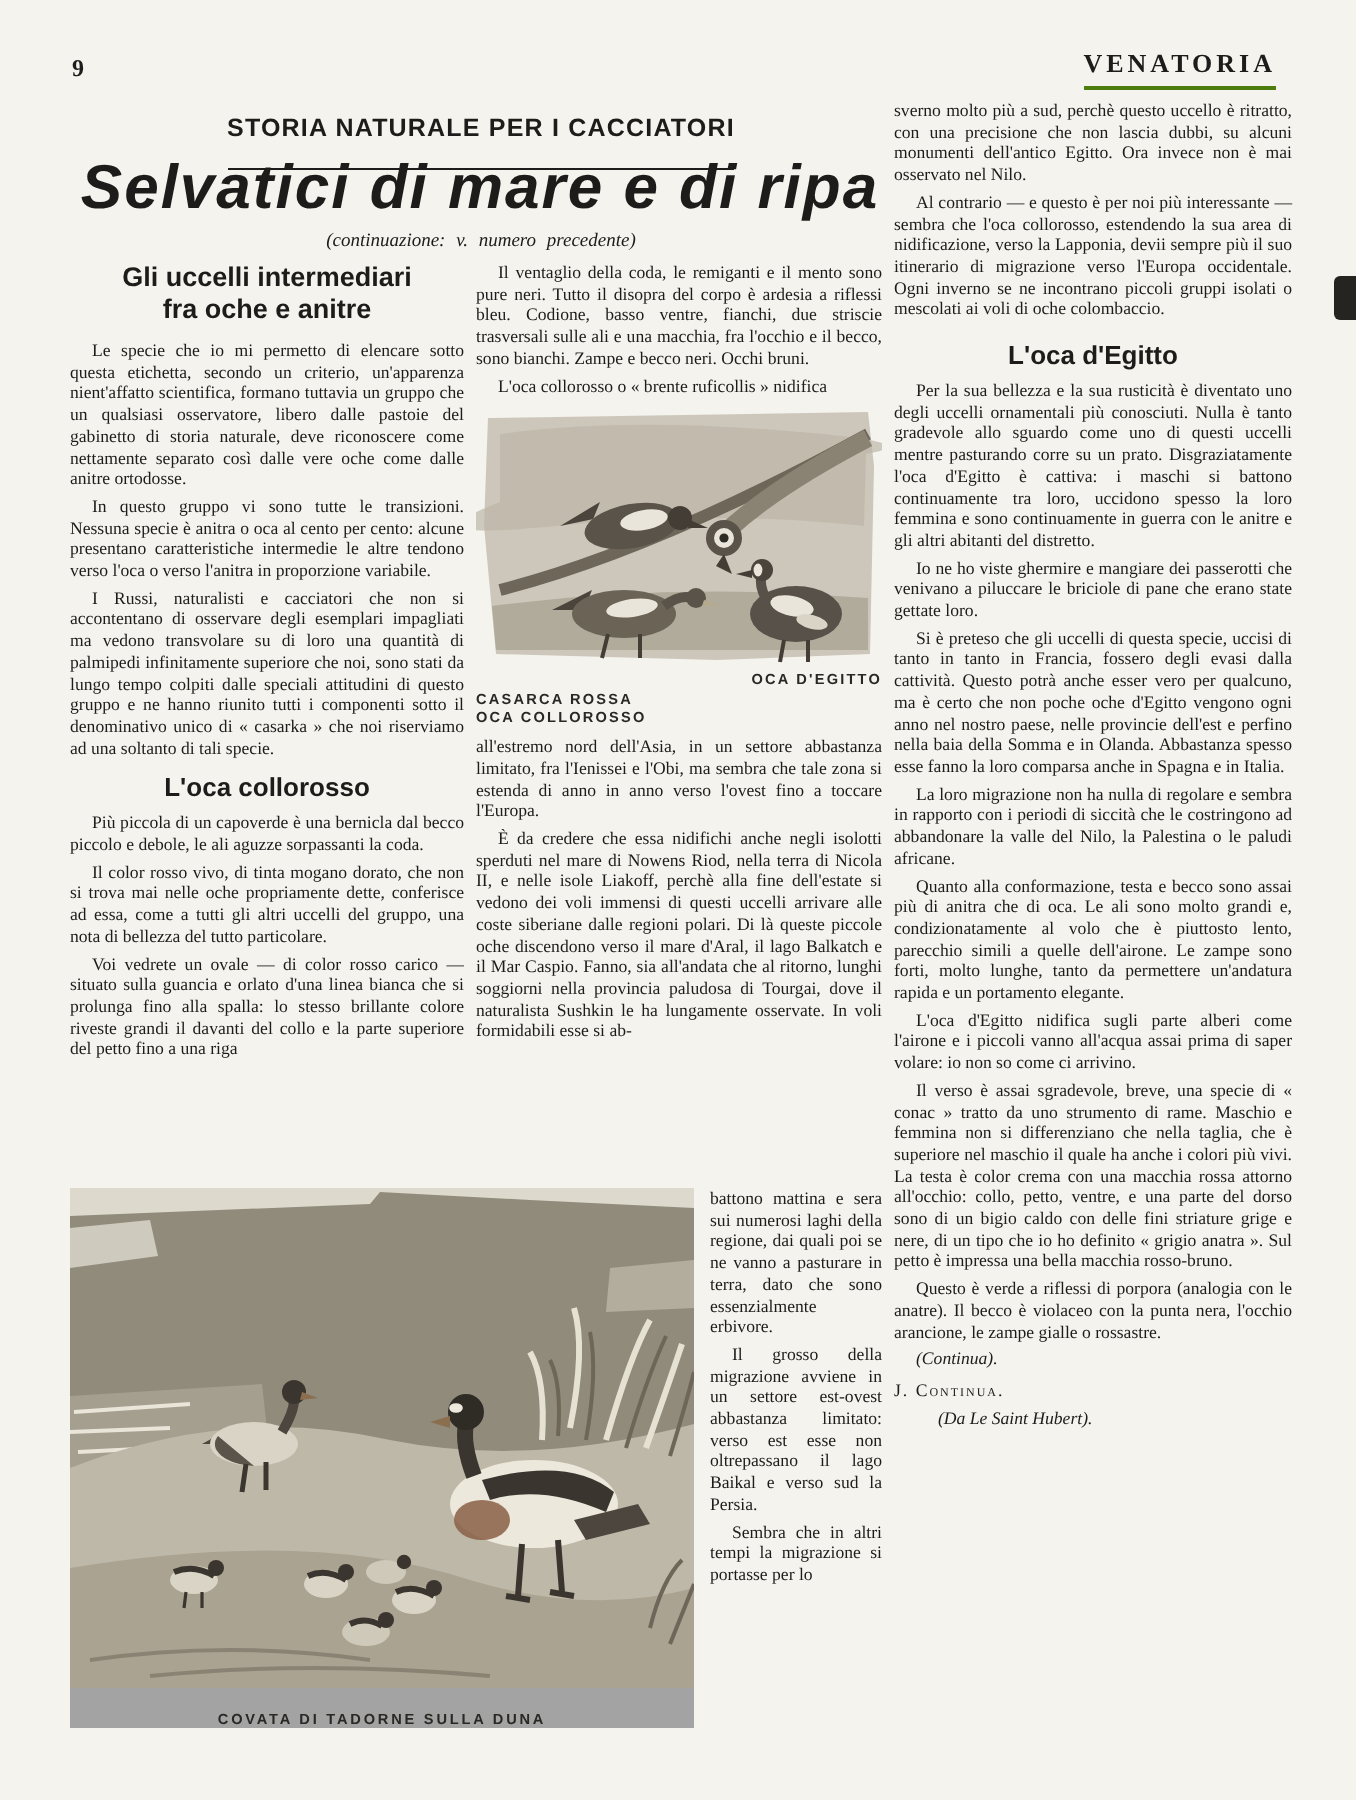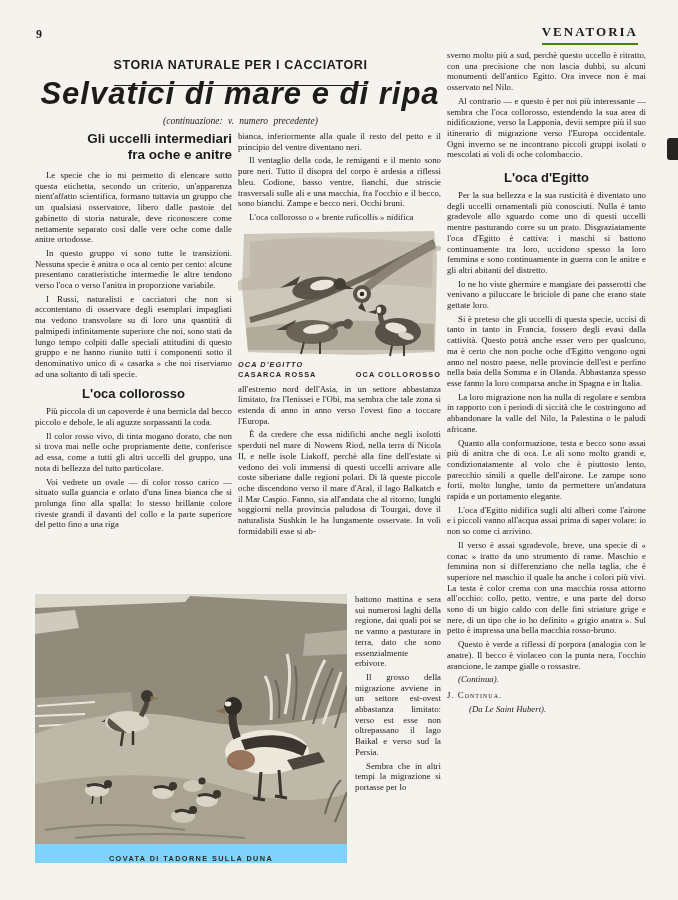--- a/index.html
+++ b/index.html
@@ -27,37 +27,37 @@
   }
   .subtitle{text-align:center;font-style:italic;font-size:9.5px;word-spacing:3px;}
   .col{z-index:1;}
   .col p{
     margin:0 0 3px;text-align:justify;font-size:8.8px;line-height:10.7px;
     hyphens:auto;-webkit-hyphens:auto;
   }
   .col p.indent{text-indent:11px;}
   .sechead{
     font-family:"Liberation Sans", sans-serif;font-weight:bold;
-    font-size:13.5px;line-height:16px;text-align:right;margin:0 0 7px;
+    font-size:13.5px;line-height:16px;text-align:center;margin:0 0 7px;
   }
   .subhead{
     font-family:"Liberation Sans", sans-serif;font-weight:bold;
     font-size:13px;text-align:center;margin:7px 0 5px;
   }
   .figure1{margin:5px 0 5px;}
   .figure1 svg{display:block;}
   .figcap{
     font-family:"Liberation Sans", sans-serif;font-weight:bold;
     font-size:7.3px;letter-spacing:1.1px;color:#2a2825;
   }
   .figure1-caps{margin:2px 0 4px;}
-  .figure1-caps .cap-top{text-align:left;font-style:italic;}
-  .figure1-caps .cap-row{display:flex;justify-content:space-between;margin-top:1px;}
+  .figure1-caps .cap-top{text-align:right;}
+  .figure1-caps .cap-row{display:flex;justify-content:space-between;margin-top:1px;flex-direction:column;}
   .figure2{
-    z-index:2;background:#7dd3fc;
+    z-index:2;background:#a3a3a3;
   }
   .figure2 .figcap{text-align:center;margin-top:6px;letter-spacing:1.4px;}
   .continua{font-style:italic;text-indent:11px;}
   .signature{
     text-align:right;font-variant:small-caps;letter-spacing:1px;
     font-size:10px;margin:5px 2px 3px 0 !important;
   }
   .source{font-style:italic;text-indent:22px;font-size:9.2px;}
   .scan-mark{
     width:11px;height:22px;background:#262420;border-radius:3px 0 0 3px;
@@ -83,21 +83,20 @@
   <p class="indent">Le specie che io mi permetto di elencare sotto questa etichetta, secondo un criterio, un'apparenza nient'affatto scientifica, formano tuttavia un gruppo che un qualsiasi osservatore, libero dalle pastoie del gabinetto di storia naturale, deve riconoscere come nettamente separato così dalle vere oche come dalle anitre ortodosse.</p>
   <p class="indent">In questo gruppo vi sono tutte le transizioni. Nessuna specie è anitra o oca al cento per cento: alcune presentano caratteristiche intermedie le altre tendono verso l'oca o verso l'anitra in proporzione variabile.</p>
   <p class="indent">I Russi, naturalisti e cacciatori che non si accontentano di osservare degli esemplari impagliati ma vedono transvolare su di loro una quantità di palmipedi infinitamente superiore che noi, sono stati da lungo tempo colpiti dalle speciali attitudini di questo gruppo e ne hanno riunito tutti i componenti sotto il denominativo unico di « casarka » che noi riserviamo ad una soltanto di tali specie.</p>
   <div class="subhead">L'oca collorosso</div>
   <p class="indent">Più piccola di un capoverde è una bernicla dal becco piccolo e debole, le ali aguzze sorpassanti la coda.</p>
   <p class="indent">Il color rosso vivo, di tinta mogano dorato, che non si trova mai nelle oche propriamente dette, conferisce ad essa, come a tutti gli altri uccelli del gruppo, una nota di bellezza del tutto particolare.</p>
   <p class="indent">Voi vedrete un ovale — di color rosso carico — situato sulla guancia e orlato d'una linea bianca che si prolunga fino alla spalla: lo stesso brillante colore riveste grandi il davanti del collo e la parte superiore del petto fino a una riga</p>
 </div>
 
 <div class="abs col" style="left:238px;top:131px;width:203px;height:462px;overflow:hidden;">
-  <p>bianca, inferiormente alla quale il resto del petto e il principio del ventre diventano neri.</p>
   <p class="indent">Il ventaglio della coda, le remiganti e il mento sono pure neri. Tutto il disopra del corpo è ardesia a riflessi bleu. Codione, basso ventre, fianchi, due striscie trasversali sulle ali e una macchia, fra l'occhio e il becco, sono bianchi. Zampe e becco neri. Occhi bruni.</p>
   <p class="indent">L'oca collorosso o « brente ruficollis » nidifica</p>
 
   <div class="figure1">
     <svg width="203" height="130" viewBox="0 0 203 130">
       <path d="M6,6 L196,3 L199,30 L197,124 L120,127 L10,124 L4,60 Z" fill="#ccc7ba"></path>
       <path d="M12,14 Q70,6 150,12 T195,24 L194,60 Q120,52 40,60 T12,48 Z" fill="#bdb7a8" opacity="0.7"></path>
       <path d="M8,100 Q100,88 196,96 L196,122 L10,122 Z" fill="#aaa494" opacity="0.8"></path>
 
       <path d="M12,92 Q90,72 196,14" stroke="#6e6759" stroke-width="6" fill="none"></path>
@@ -223,21 +222,21 @@
 
 <div class="abs col" style="left:447px;top:50px;width:199px;">
   <p>sverno molto più a sud, perchè questo uccello è ritratto, con una precisione che non lascia dubbi, su alcuni monumenti dell'antico Egitto. Ora invece non è mai osservato nel Nilo.</p>
   <p class="indent">Al contrario — e questo è per noi più interessante — sembra che l'oca collorosso, estendendo la sua area di nidificazione, verso la Lapponia, devii sempre più il suo itinerario di migrazione verso l'Europa occidentale. Ogni inverno se ne incontrano piccoli gruppi isolati o mescolati ai voli di oche colombaccio.</p>
   <div class="subhead" style="margin-top:10px;">L'oca d'Egitto</div>
   <p class="indent">Per la sua bellezza e la sua rusticità è diventato uno degli uccelli ornamentali più conosciuti. Nulla è tanto gradevole allo sguardo come uno di questi uccelli mentre pasturando corre su un prato. Disgraziatamente l'oca d'Egitto è cattiva: i maschi si battono continuamente tra loro, uccidono spesso la loro femmina e sono continuamente in guerra con le anitre e gli altri abitanti del distretto.</p>
   <p class="indent">Io ne ho viste ghermire e mangiare dei passerotti che venivano a piluccare le briciole di pane che erano state gettate loro.</p>
   <p class="indent">Si è preteso che gli uccelli di questa specie, uccisi di tanto in tanto in Francia, fossero degli evasi dalla cattività. Questo potrà anche esser vero per qualcuno, ma è certo che non poche oche d'Egitto vengono ogni anno nel nostro paese, nelle provincie dell'est e perfino nella baia della Somma e in Olanda. Abbastanza spesso esse fanno la loro comparsa anche in Spagna e in Italia.</p>
   <p class="indent">La loro migrazione non ha nulla di regolare e sembra in rapporto con i periodi di siccità che le costringono ad abbandonare la valle del Nilo, la Palestina o le paludi africane.</p>
   <p class="indent">Quanto alla conformazione, testa e becco sono assai più di anitra che di oca. Le ali sono molto grandi e, condizionatamente al volo che è piuttosto lento, parecchio simili a quelle dell'airone. Le zampe sono forti, molto lunghe, tanto da permettere un'andatura rapida e un portamento elegante.</p>
-  <p class="indent">L'oca d'Egitto nidifica sugli alti alberi come l'airone e i piccoli vanno all'acqua assai prima di saper volare: io non so come ci arrivino.</p>
+  <p class="indent">L'oca d'Egitto nidifica sugli parte alberi come l'airone e i piccoli vanno all'acqua assai prima di saper volare: io non so come ci arrivino.</p>
   <p class="indent">Il verso è assai sgradevole, breve, una specie di « conac » tratto da uno strumento di rame. Maschio e femmina non si differenziano che nella taglia, che è superiore nel maschio il quale ha anche i colori più vivi. La testa è color crema con una macchia rossa attorno all'occhio: collo, petto, ventre, e una parte del dorso sono di un bigio caldo con delle fini striature grige e nere, di un tipo che io ho definito « grigio anatra ». Sul petto è impressa una bella macchia rosso-bruno.</p>
   <p class="indent">Questo è verde a riflessi di porpora (analogia con le anatre). Il becco è violaceo con la punta nera, l'occhio arancione, le zampe gialle o rossastre.</p>
   <p class="continua">(Continua).</p>
   <p class="signature">J. Continua.</p>
   <p class="source">(Da Le Saint Hubert).</p>
 </div>
 
 <div class="abs scan-mark" style="right:0;top:138px;"></div>
 
 </body></html>

